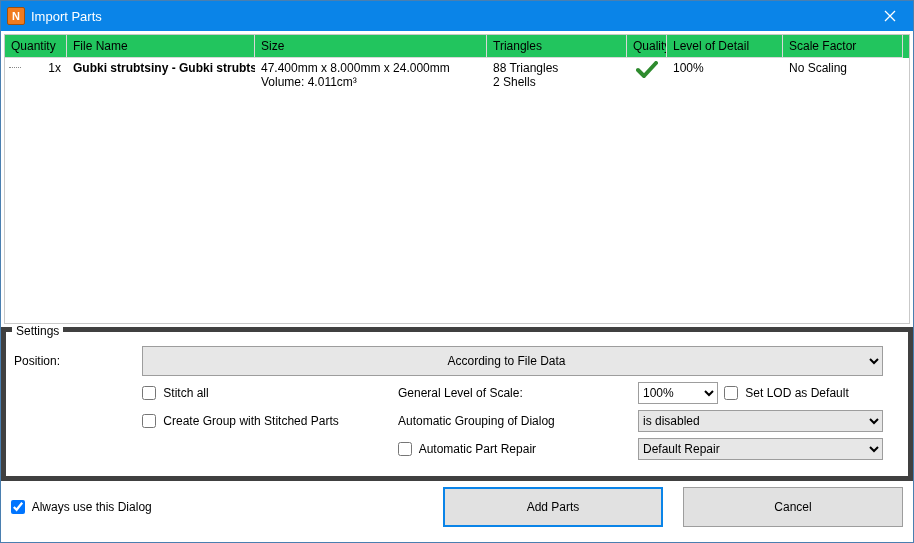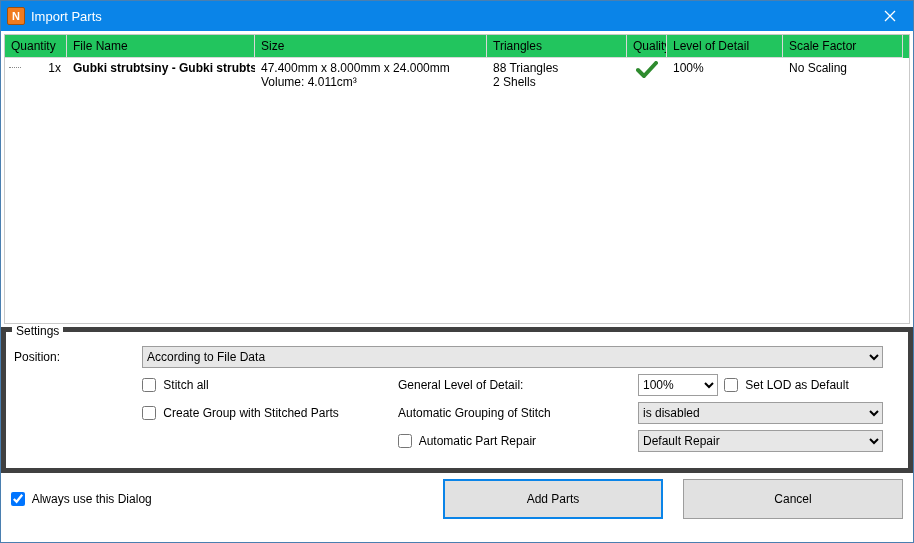--- a/index.html
+++ b/index.html
@@ -117,24 +117,25 @@
     display:flex;
     align-items:center;
     margin: 6px 0;
   }
   .label-col {
     width: 128px;
     padding-right:8px;
   }
   .wide-select {
     flex:1;
-    height:22px;
+    height:30px;
     font: inherit;
     background:#e7e7e7;
     border:1px solid #9d9d9d;
+    text-align:center;
   }
   .mid-col { width: 256px; }
   .right-col { flex:1; display:flex; align-items:center; gap:6px; }
 
   .small-select {
     width: 80px; height:22px; font:inherit;
     border:1px solid #9d9d9d; background:#fff;
   }
   .wide2 {
     flex:1; height:22px; font:inherit;
@@ -227,41 +228,41 @@
     </div>
 
     <div class="form-row">
       <div class="label-col"></div>
       <div class="mid-col">
         <label>
           <input type="checkbox" style="">
           <span>Stitch all</span>
         </label>
       </div>
-      <div style="width:240px">General Level of Detail:</div>
+      <div style="width:240px">General Level of Scale:</div>
       <div class="right-col">
         <select class="small-select">
           <option>100%</option>
         </select>
         <label>
           <input type="checkbox" style="">
           <span>Set LOD as Default</span>
         </label>
       </div>
     </div>
 
     <div class="form-row">
       <div class="label-col"></div>
       <div class="mid-col">
         <label>
           <input type="checkbox" style="">
           <span>Create Group with Stitched Parts</span>
         </label>
       </div>
-      <div style="width:240px">Automatic Grouping of Stitch</div>
+      <div style="width:240px">Automatic Grouping of Dialog</div>
       <div class="right-col">
         <select class="wide2">
           <option>is disabled</option>
         </select>
       </div>
     </div>
 
     <div class="form-row">
       <div class="label-col"></div>
       <div class="mid-col"></div>

